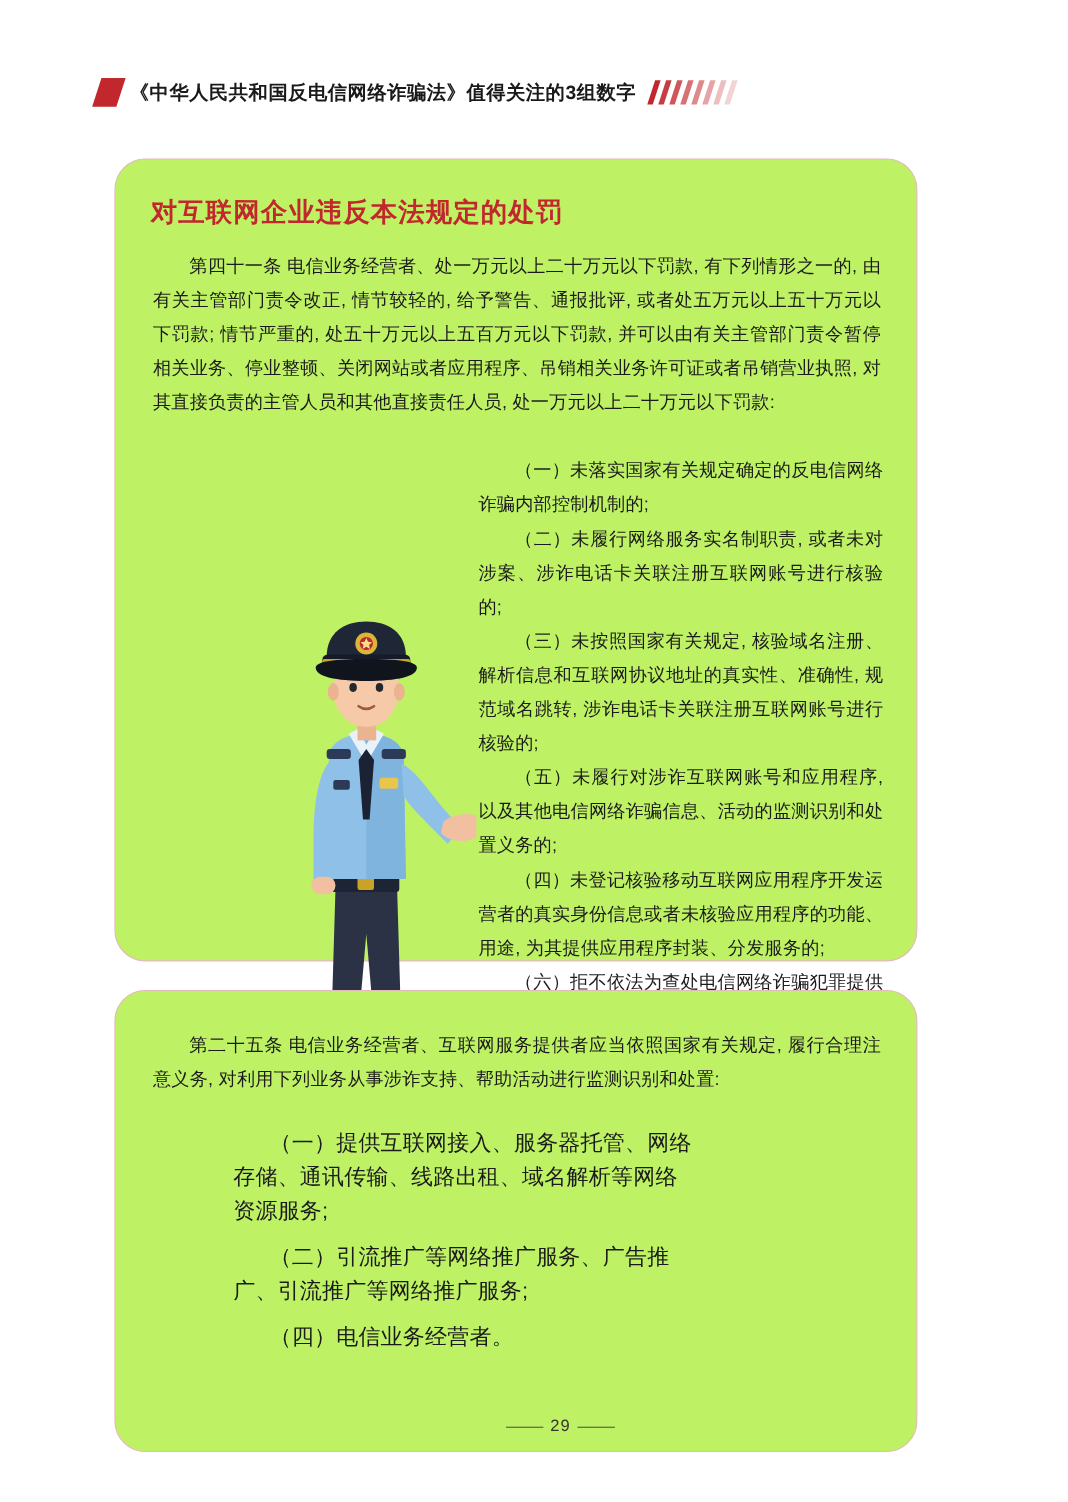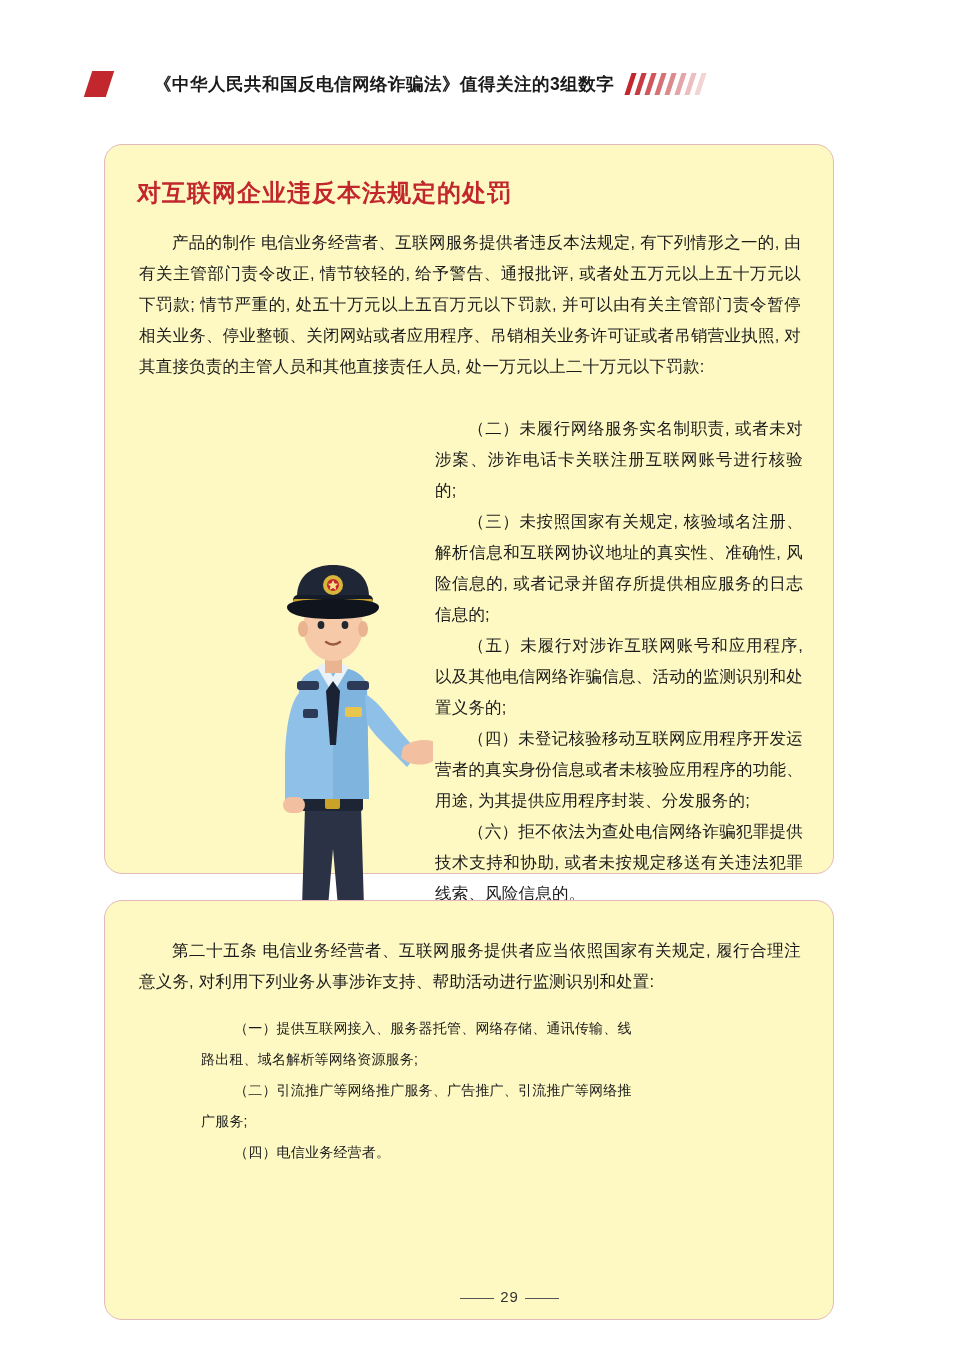--- a/index.html
+++ b/index.html
@@ -39,21 +39,20 @@
     margin-right: 8px;
     flex: 0 0 auto;
   }
   .header-title {
     font-size: 17.5px;
     font-weight: bold;
     color: #1a1a1a;
     letter-spacing: 0.5px;
     white-space: nowrap;
     flex: 0 0 auto;
-    margin-left: 36px;
   }
   .header-stripes {
     margin-left: 14px;
     display: flex;
     flex: 0 0 auto;
     align-items: center;
   }
   .header-stripes i {
     display: block;
     width: 5px;
@@ -68,23 +67,23 @@
   .header-stripes i:nth-child(3) { opacity: 0.78; }
   .header-stripes i:nth-child(4) { opacity: 0.66; }
   .header-stripes i:nth-child(5) { opacity: 0.54; }
   .header-stripes i:nth-child(6) { opacity: 0.42; }
   .header-stripes i:nth-child(7) { opacity: 0.3; }
   .header-stripes i:nth-child(8) { opacity: 0.2; }
 
   
   .card {
     position: absolute;
-    background: #fef9c3;
+    background: #bef264;
     border: 1.5px solid #e4b9b9;
-    border-radius: 18px;
+    border-radius: 28px;
     box-sizing: border-box;
     text-decoration: underline;
   }
   #card-one {
     left: 104px;
     top: 144px;
     width: 730px;
     height: 730px;
   }
   #card-two {
@@ -142,22 +141,22 @@
     top: 34px;
     width: 662px;
   }
   .items-left {
     position: absolute;
     left: 96px;
     top: 112px;
     width: 440px;
   }
   .items-left p {
-    margin: 0;
-    font-size: 14px;
+    margin: 11px;
+    font-size: 20px;
     line-height: 31px;
     color: #1b1b1b;
     text-indent: 33px;
     letter-spacing: 0.2px;
   }
 
   
   .footer {
     position: absolute;
     left: 0;
@@ -204,21 +203,21 @@
         <i></i>
         <i></i>
         <i></i>
     </div>
   </div>
 
   <div class="card" id="card-one">
 
     <div class="section-title">对互联网企业违反本法规定的处罚</div>
 
-    <div class="body-text indent" id="para-main">产品的制作  电信业务经营者、互联网服务提供者违反本法规定, 有下列情形之一的, 由有关主管部门责令改正, 情节较轻的, 给予警告、通报批评, 或者处五万元以上五十万元以下罚款; 情节严重的, 处五十万元以上五百万元以下罚款, 并可以由有关主管部门责令暂停相关业务、停业整顿、关闭网站或者应用程序、吊销相关业务许可证或者吊销营业执照, 对其直接负责的主管人员和其他直接责任人员, 处一万元以上二十万元以下罚款:</div>
+    <div class="body-text indent" id="para-main">第四十一条  电信业务经营者、处一万元以上二十万元以下罚款, 有下列情形之一的, 由有关主管部门责令改正, 情节较轻的, 给予警告、通报批评, 或者处五万元以上五十万元以下罚款; 情节严重的, 处五十万元以上五百万元以下罚款, 并可以由有关主管部门责令暂停相关业务、停业整顿、关闭网站或者应用程序、吊销相关业务许可证或者吊销营业执照, 对其直接负责的主管人员和其他直接责任人员, 处一万元以上二十万元以下罚款:</div>
 
     <div class="police">
       <svg viewBox="0 0 200 450" width="200" height="450" xmlns="http://www.w3.org/2000/svg">
 
         <path d="M72 258 L128 258 L132 392 L108 392 L100 300 L92 392 L68 392 Z" fill="#2b3246"></path>
 
         <ellipse cx="78" cy="398" rx="23" ry="10" fill="#14171f"></ellipse>
         <ellipse cx="122" cy="398" rx="23" ry="10" fill="#14171f"></ellipse>
 
         <rect x="68" y="246" width="62" height="16" rx="3" fill="#1d2433"></rect>
@@ -266,22 +265,23 @@
         <rect x="60" y="50" width="80" height="5" rx="2" fill="#c9a227"></rect>
         <path d="M54 58 C54 52 72 50 100 50 C128 50 146 52 146 58 C146 66 128 70 100 70 C72 70 54 66 54 58 Z" fill="#10141d"></path>
 
         <circle cx="100" cy="36" r="10" fill="#d8b63a"></circle>
         <circle cx="100" cy="36" r="6" fill="#c1272d"></circle>
         <path d="M100 31 l1.6 3.4 3.6 .4 -2.7 2.5 .8 3.6 -3.3-1.9 -3.3 1.9 .8-3.6 -2.7-2.5 3.6-.4 z" fill="#f4e08a"></path>
       </svg>
     </div>
 
     <div class="items-right">
+      <p>（一）未落实国家有关规定确定的反电信网络诈骗内部控制机制的;</p>
       <p>（二）未履行网络服务实名制职责, 或者未对涉案、涉诈电话卡关联注册互联网账号进行核验的;</p>
-      <p>（三）未按照国家有关规定, 核验域名注册、解析信息和互联网协议地址的真实性、准确性, 风险信息的, 或者记录并留存所提供相应服务的日志信息的;</p>
+      <p>（三）未按照国家有关规定, 核验域名注册、解析信息和互联网协议地址的真实性、准确性, 规范域名跳转, 涉诈电话卡关联注册互联网账号进行核验的;</p>
       <p>（五）未履行对涉诈互联网账号和应用程序, 以及其他电信网络诈骗信息、活动的监测识别和处置义务的;</p>
       <p>（四）未登记核验移动互联网应用程序开发运营者的真实身份信息或者未核验应用程序的功能、用途, 为其提供应用程序封装、分发服务的;</p>
       <p>（六）拒不依法为查处电信网络诈骗犯罪提供技术支持和协助, 或者未按规定移送有关违法犯罪线索、风险信息的。</p>
     </div>
   </div>
 
   <div class="card" id="card-two">
 
     <div class="body-text indent" id="para-two-lead">第二十五条    电信业务经营者、互联网服务提供者应当依照国家有关规定, 履行合理注意义务, 对利用下列业务从事涉诈支持、帮助活动进行监测识别和处置:</div>
 

